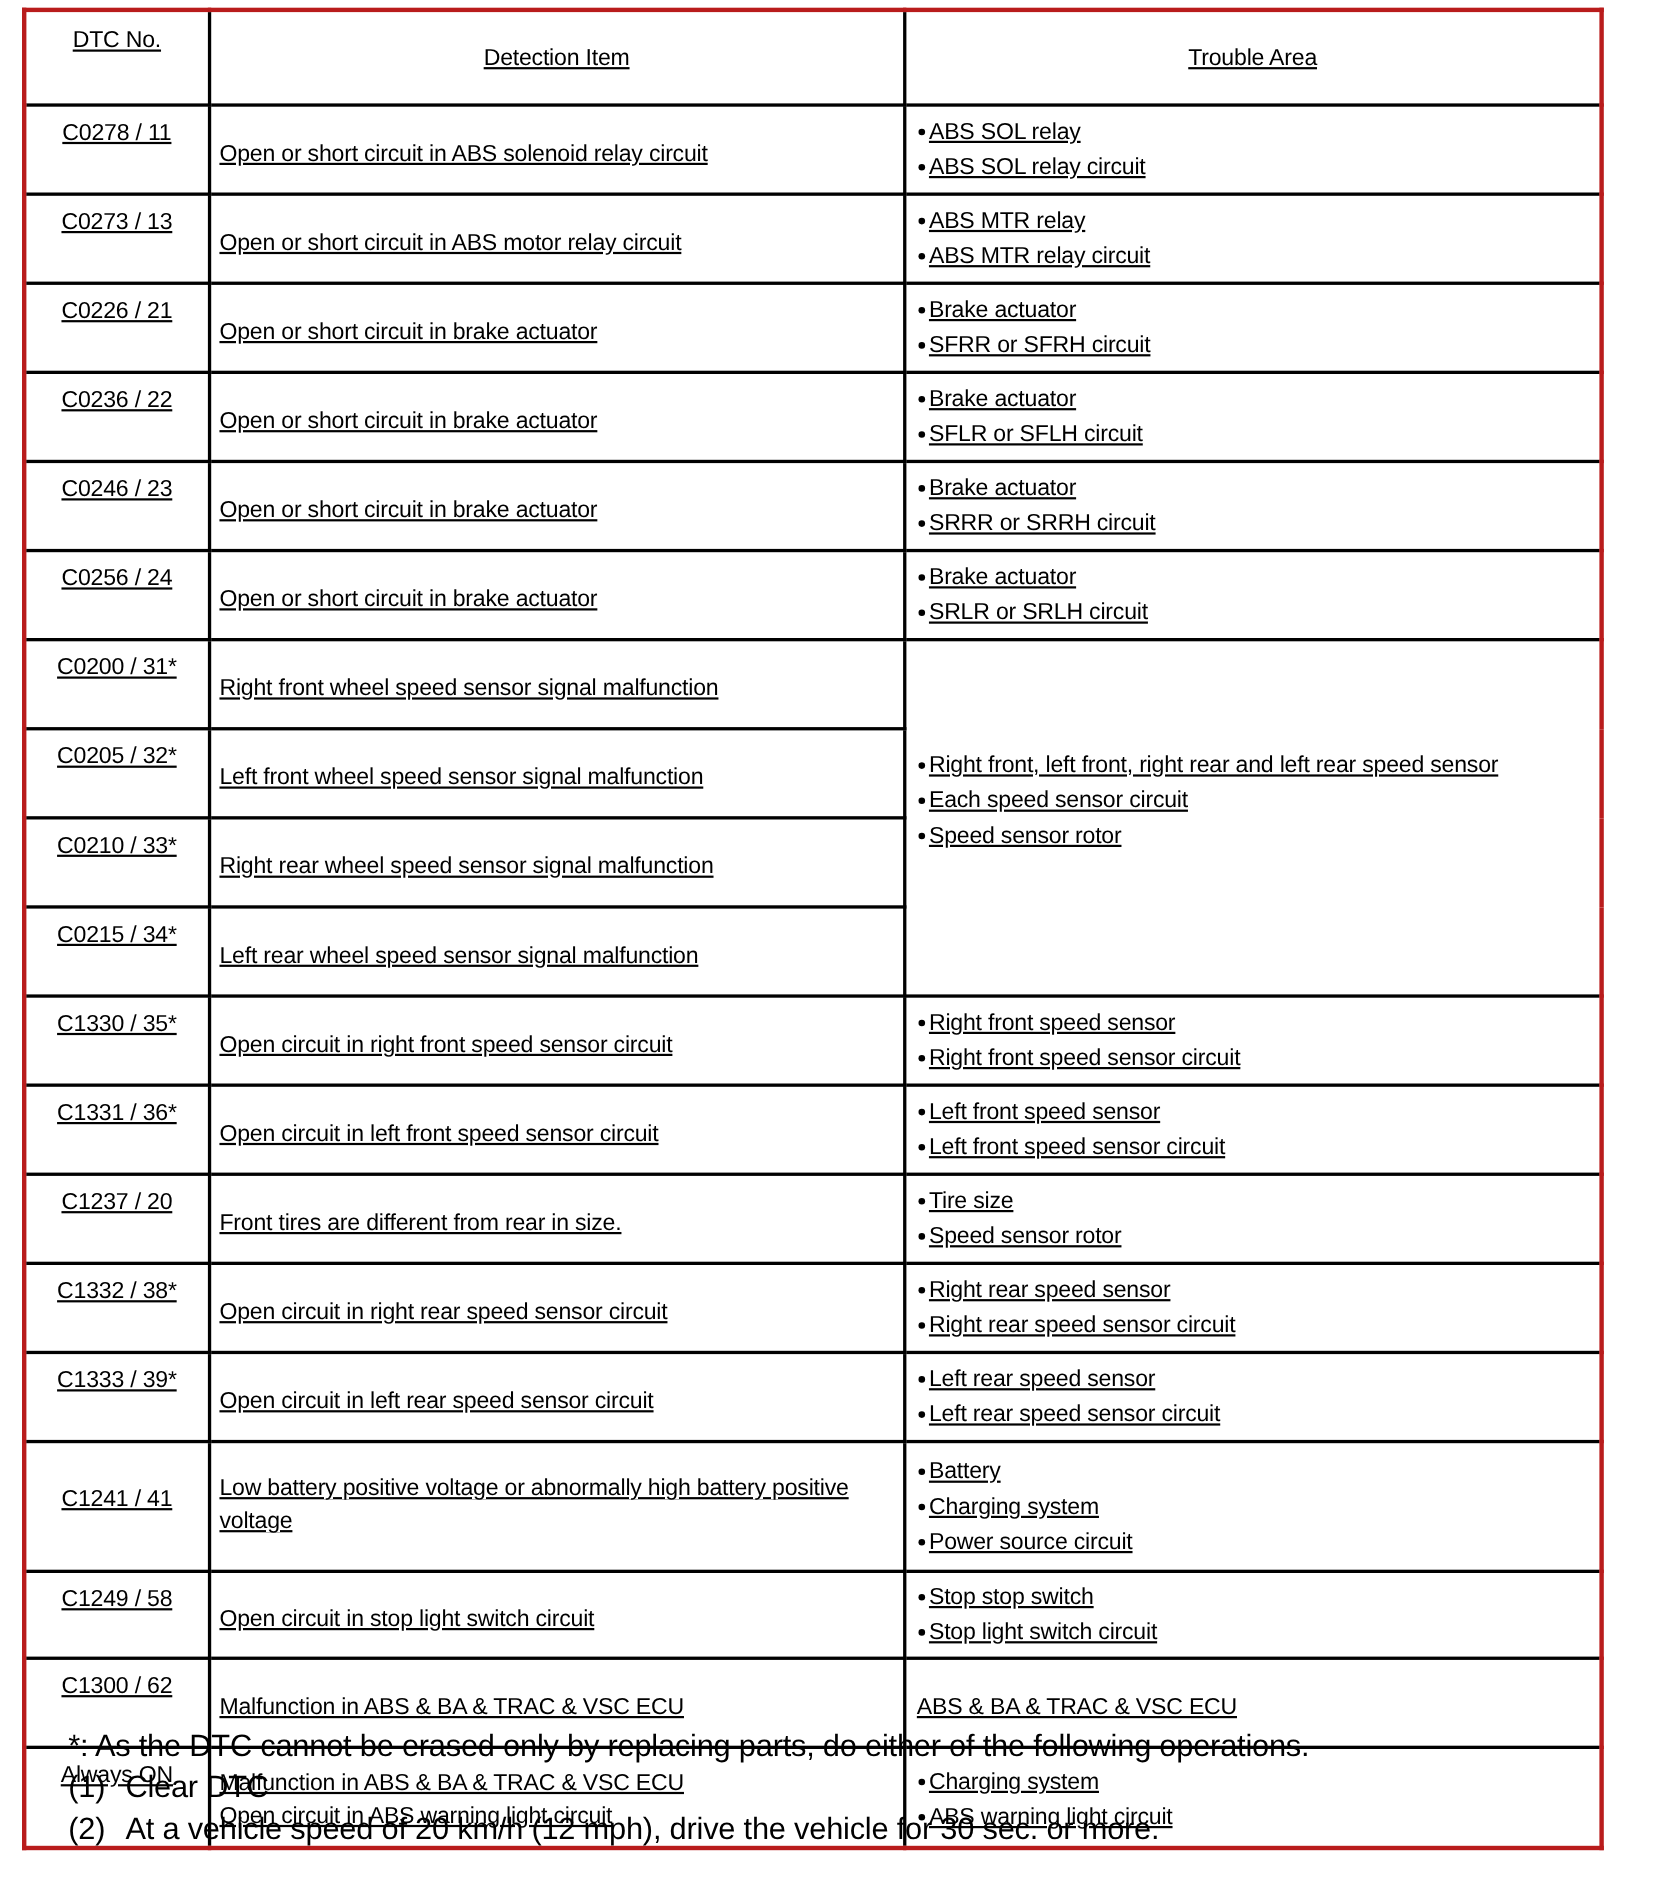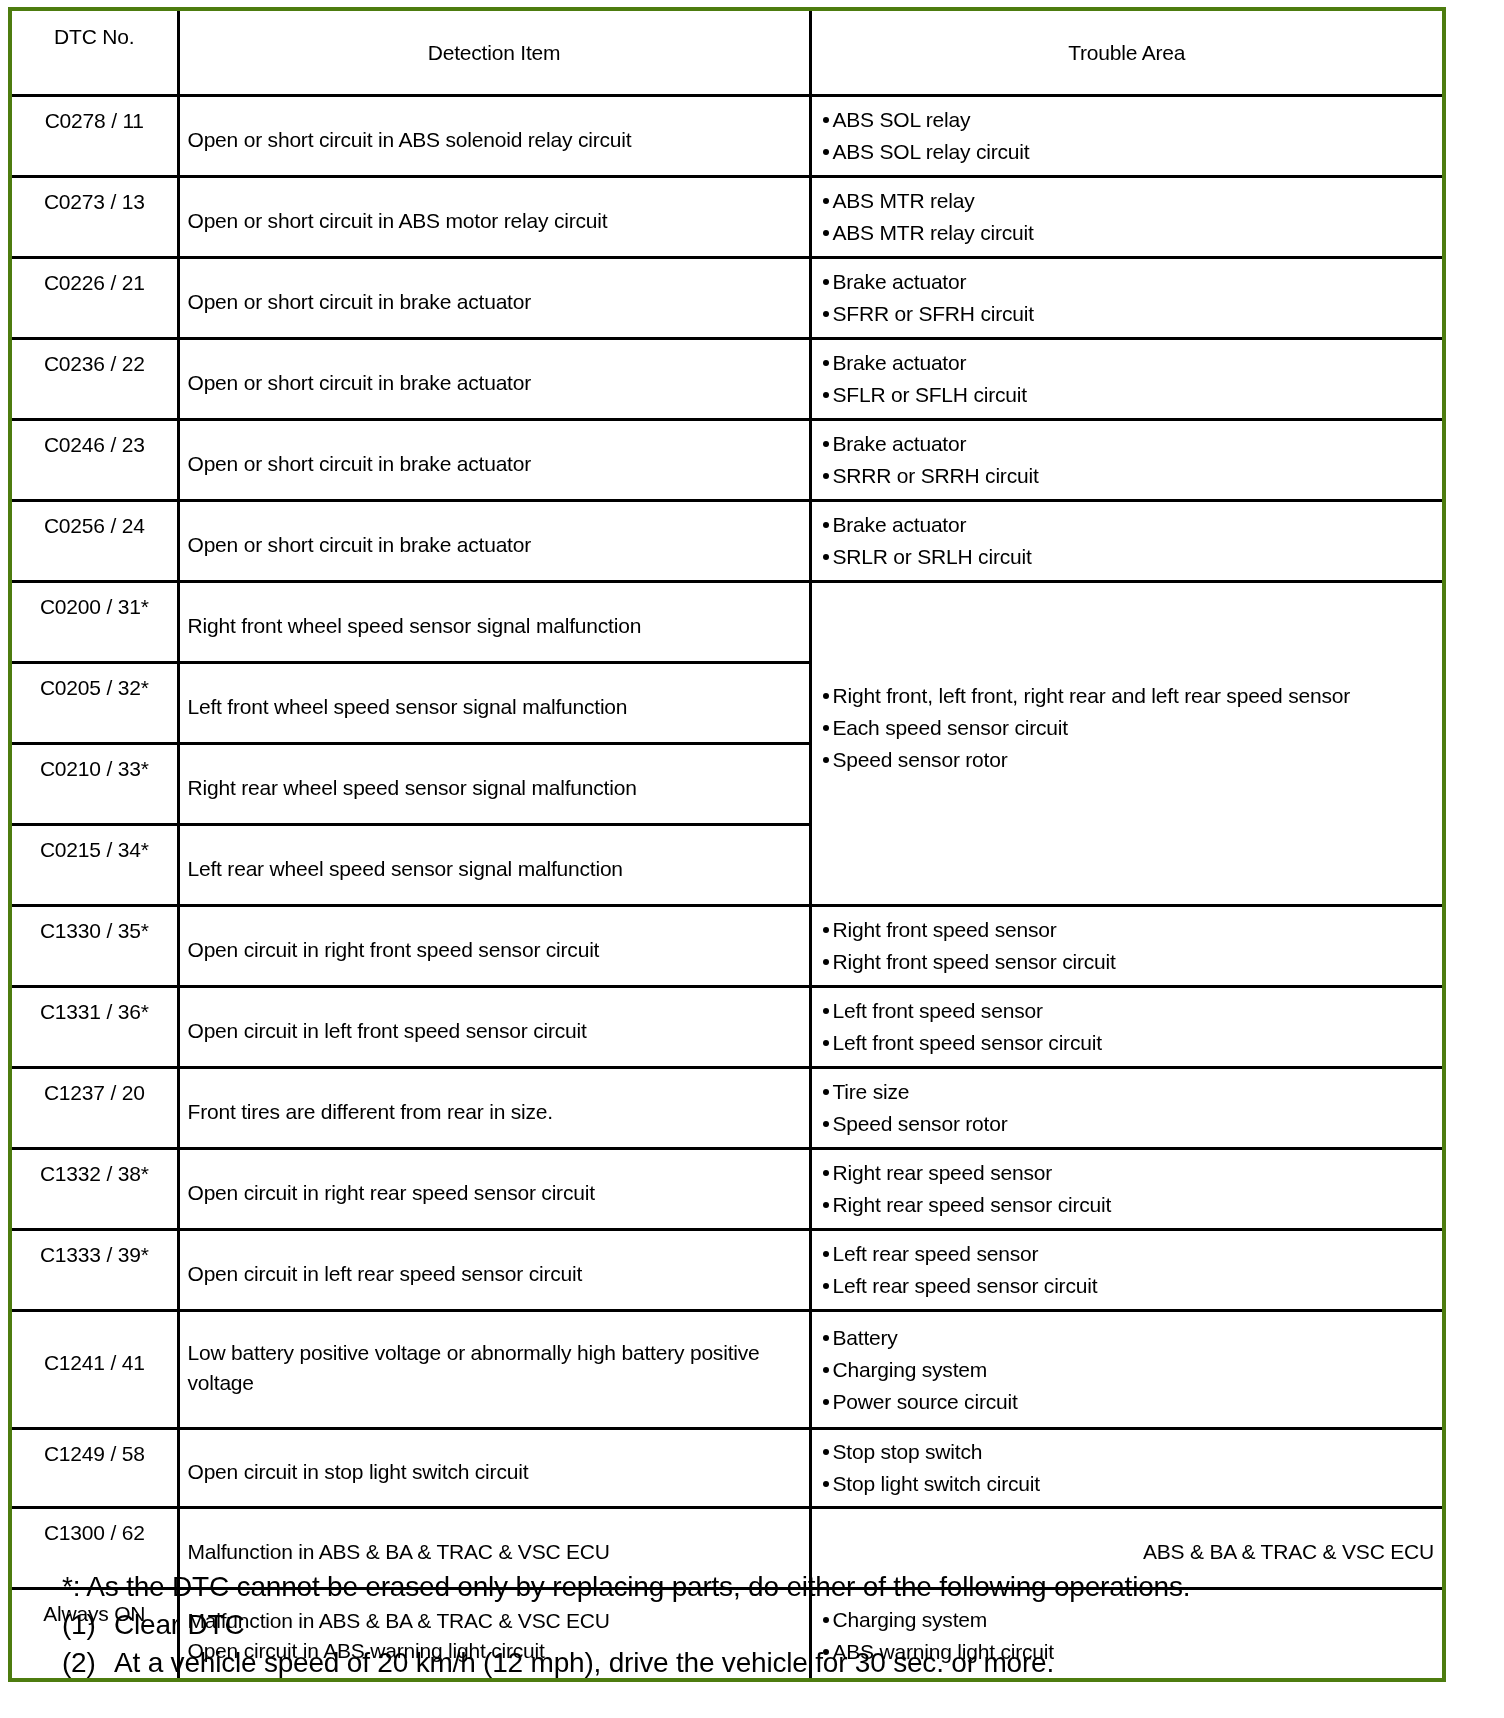--- a/index.html
+++ b/index.html
@@ -10,26 +10,27 @@
   body {
     width: 1504px;
     height: 1718px;
     position: relative;
     overflow: hidden;
     font-family: "Liberation Sans", "DejaVu Sans", sans-serif;
     color: #000;
   }
   .dtc-table {
     position: absolute;
-    left: 8px;
+    left: 20px;
     top: 7px;
     width: 1434px;
     border-collapse: collapse;
     table-layout: fixed;
-    border: 4px solid #4d7c0f;
+    border: 4px solid #b91c1c;
+    text-decoration: underline;
   }
   .dtc-table col.c1 { width: 168px; }
   .dtc-table col.c2 { width: 632px; }
   .dtc-table col.c3 { width: 634px; }
   .dtc-table th, .dtc-table td {
     border: 3px solid #000;
     padding: 0;
     font-size: 21px;
     font-weight: normal;
     letter-spacing: -0.2px;
@@ -295,21 +296,21 @@
         <ul class="area-list">
           <li>Stop stop switch</li>
           <li>Stop light switch circuit</li>
         </ul>
       </td>
     </tr>
 
     <tr>
       <td class="dtc">C1300 / 62</td>
       <td class="det">Malfunction in ABS &amp; BA &amp; TRAC &amp; VSC ECU</td>
-      <td class="area" style="padding-top:8px;text-align:right;">ABS &amp; BA &amp; TRAC &amp; VSC ECU</td>
+      <td class="area" style="padding-top:8px;">ABS &amp; BA &amp; TRAC &amp; VSC ECU</td>
     </tr>
 
     <tr class="last">
       <td class="dtc">Always ON</td>
       <td class="det" style="padding-top:4px;">
         <div class="det-lines">
           <div>Malfunction in ABS &amp; BA &amp; TRAC &amp; VSC ECU</div>
           <div>Open circuit in ABS warning light circuit</div>
         </div>
       </td>

